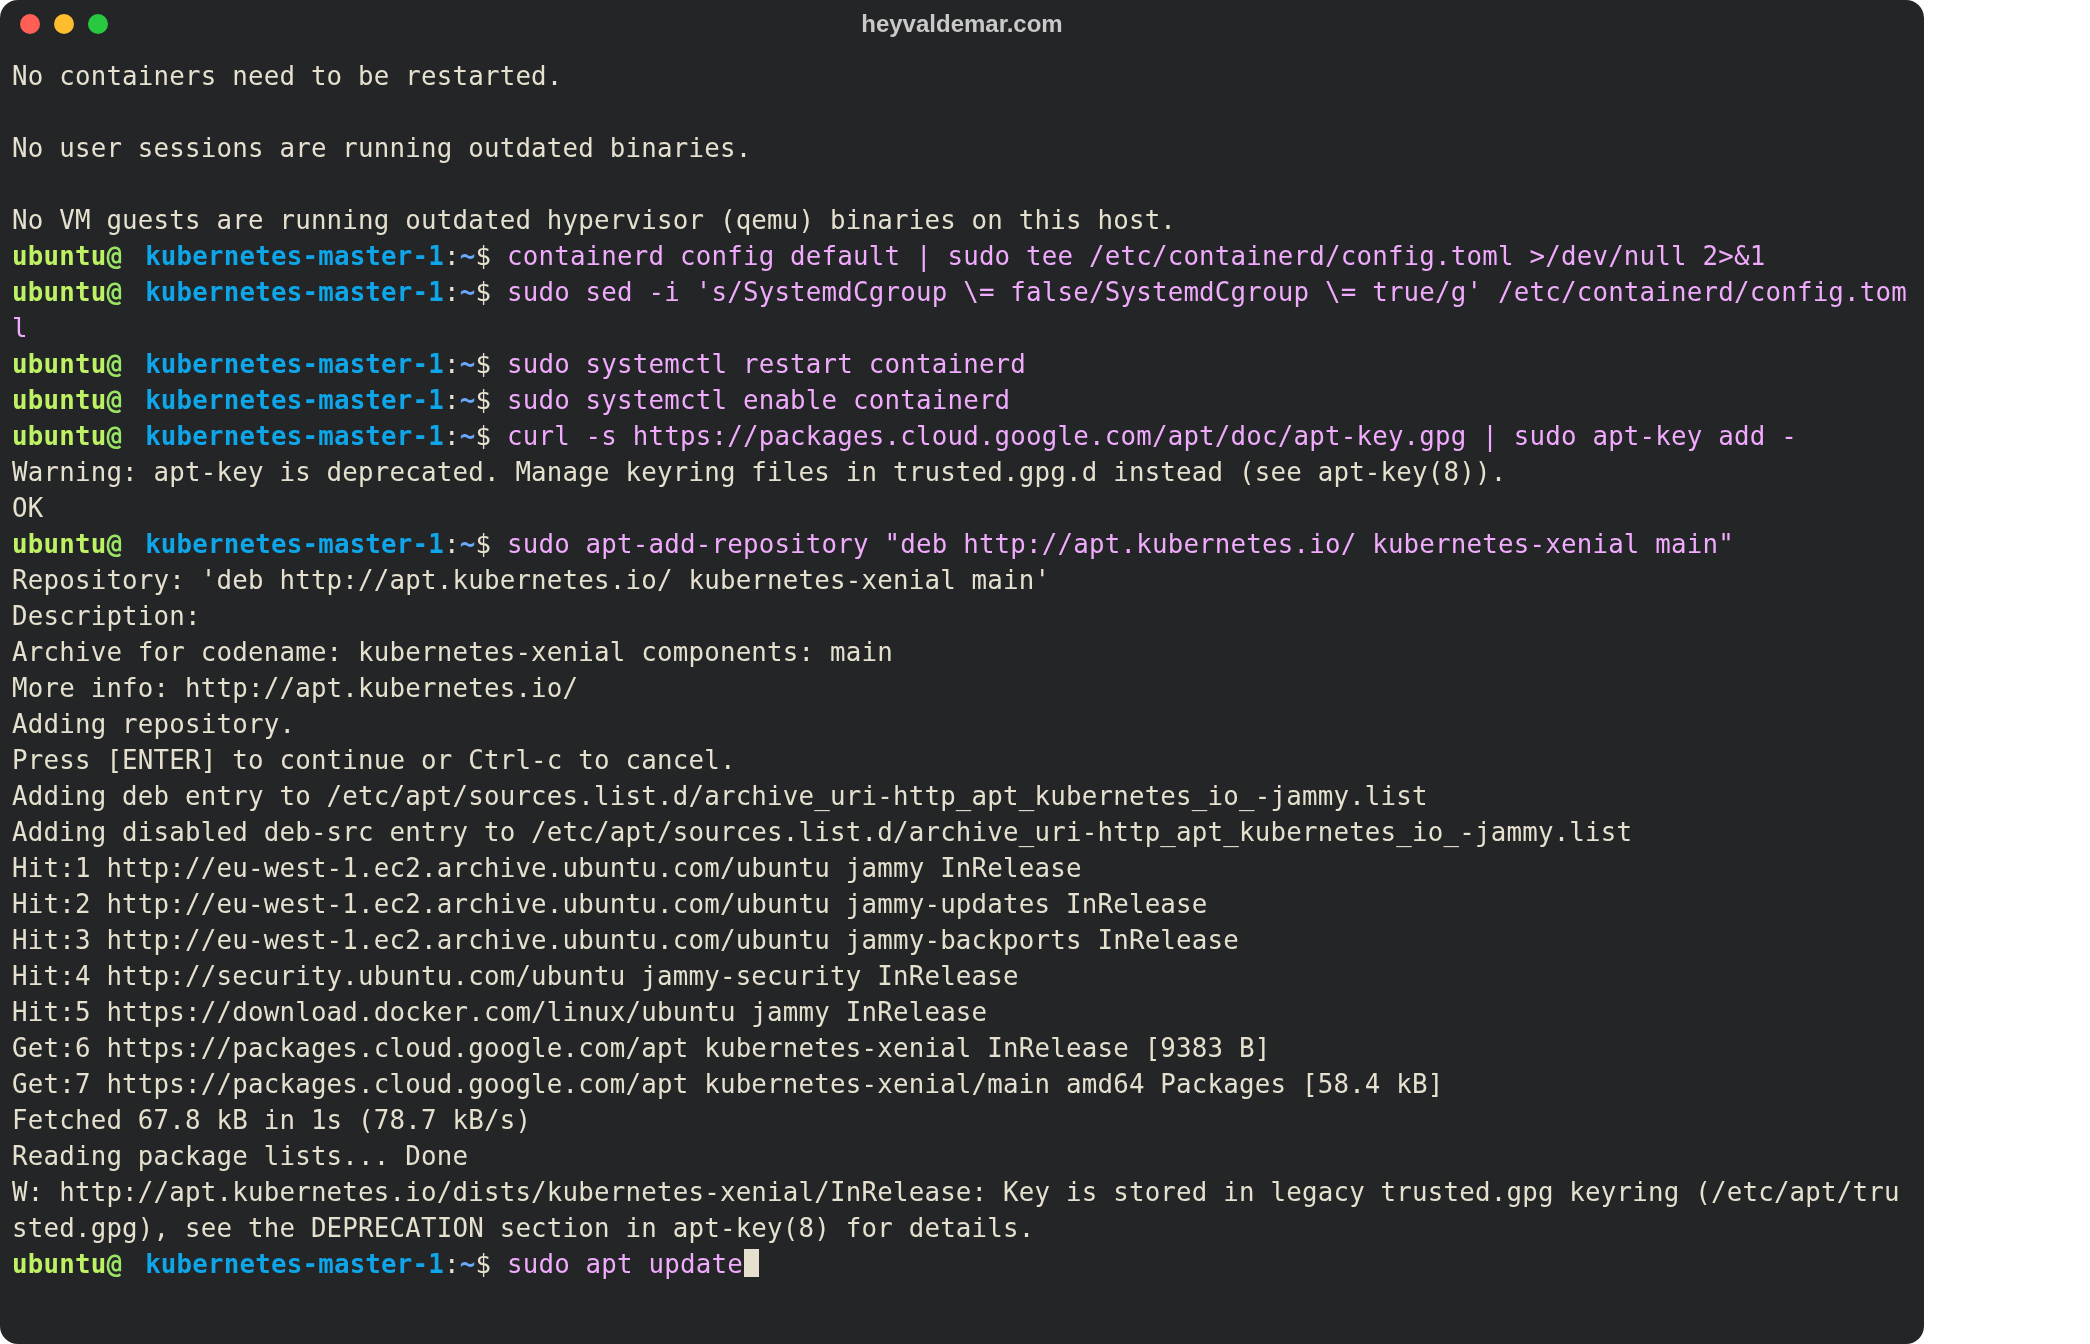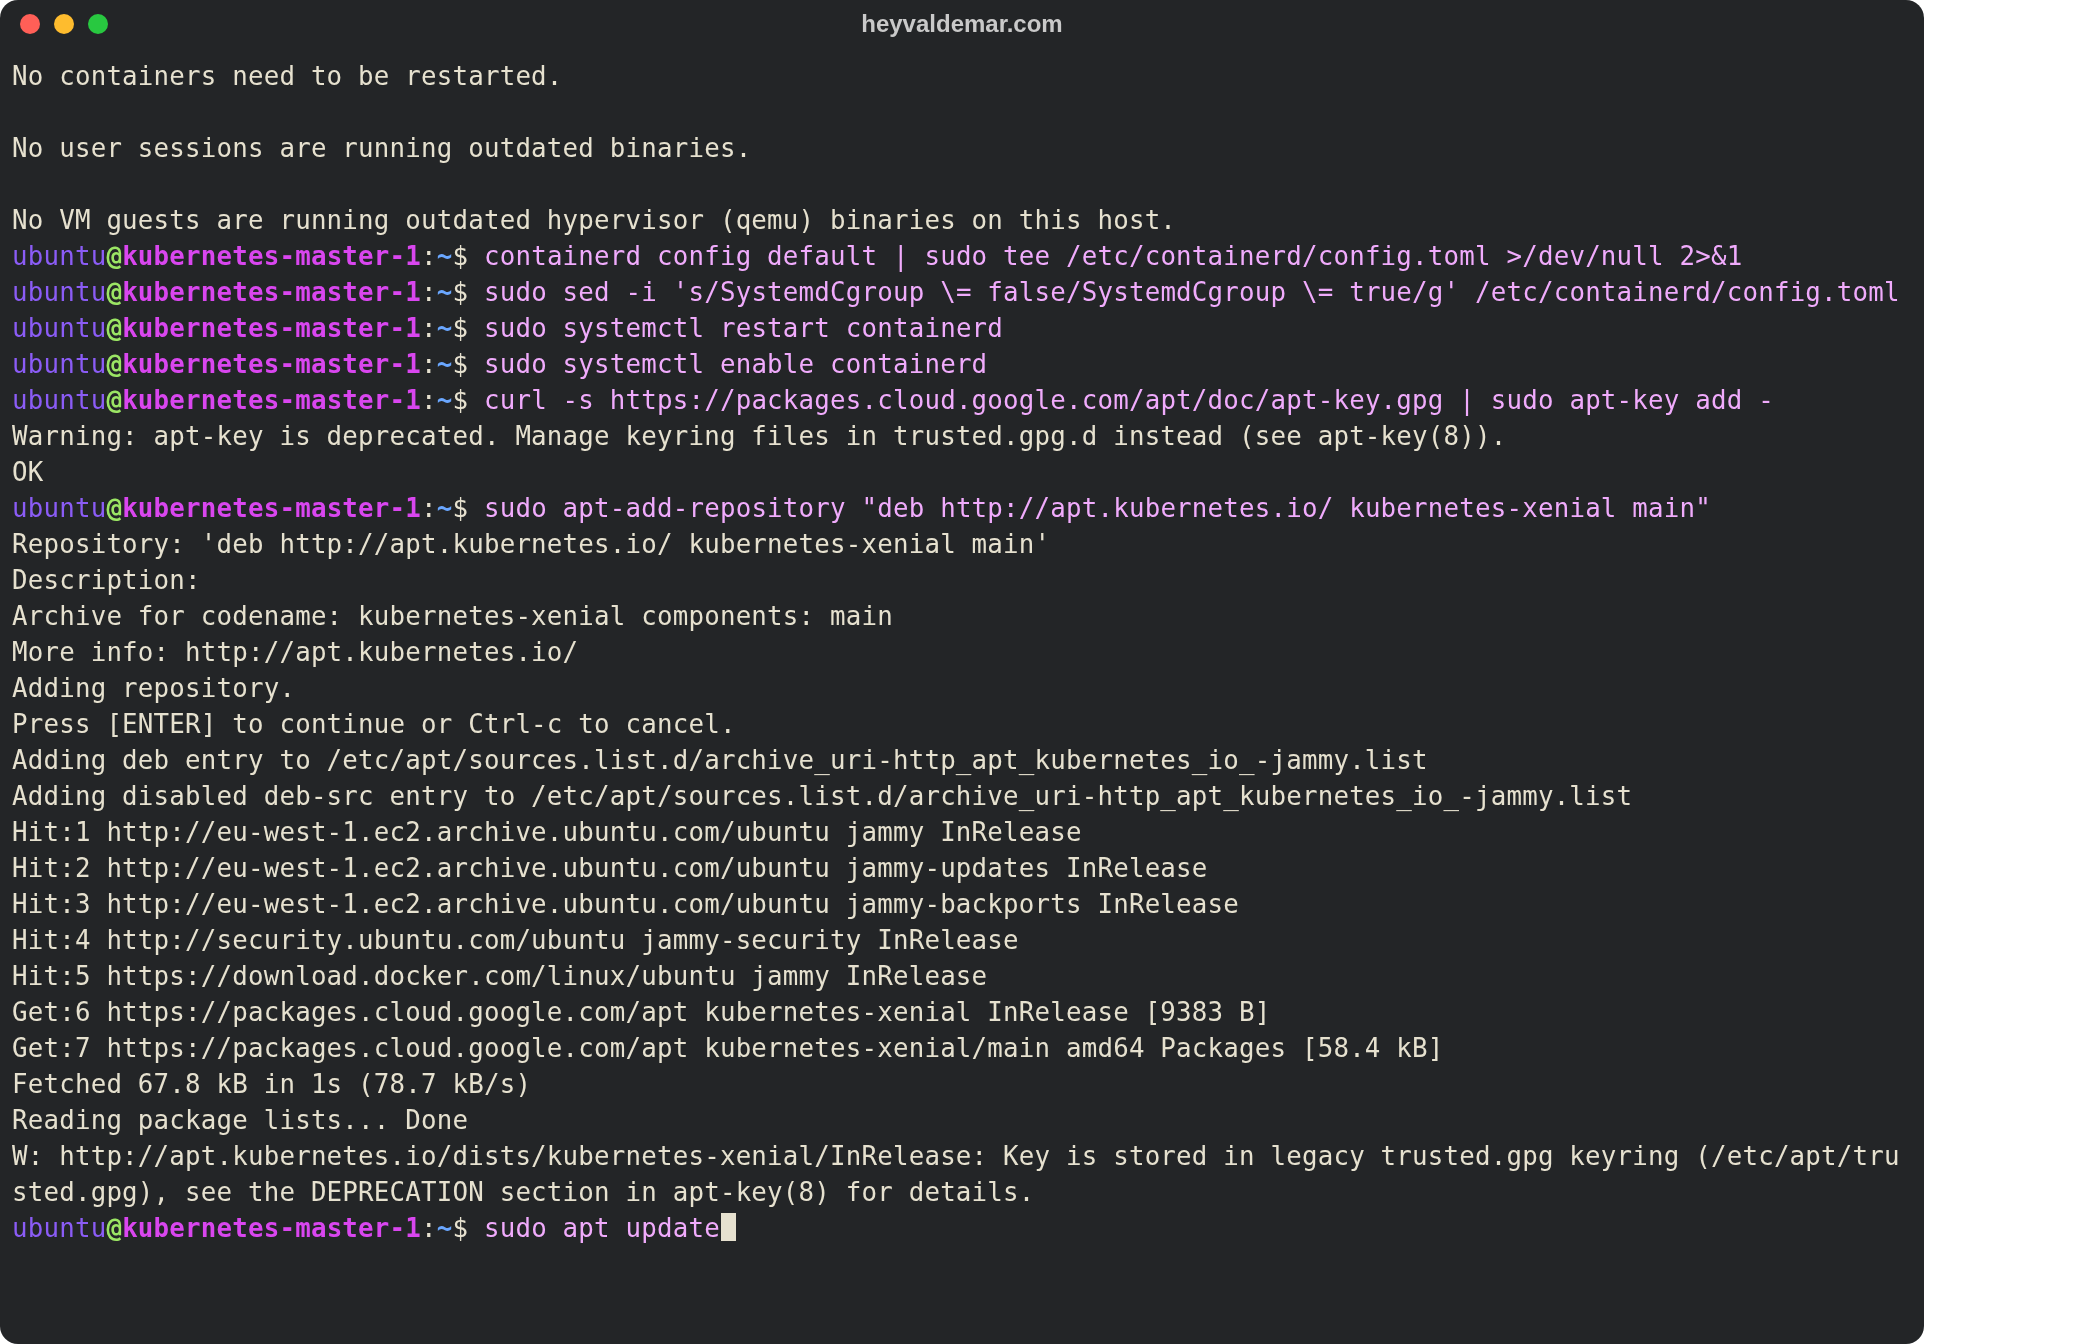--- a/index.html
+++ b/index.html
@@ -52,22 +52,22 @@
     padding: 10px 10px 10px 12px;
     font-size: 25.8px;
     line-height: 36px;
     letter-spacing: 0.2px;
     white-space: pre-wrap;
     word-break: break-all;
     color: #e6e1cf;
   }
   .line { display: block; }
   .out  { color: #e6e1cf; }
-  .user { color: #8b5cf6; font-weight: 400; }
-  .host { color: #d946ef; font-weight: 600; }
+  .user { color: #bef264; font-weight: 700; }
+  .host { color: #0ea5e9; font-weight: 600; padding-left: 23px; }
   .at   { color: #9be564; font-weight: 600; }
   .colon{ color: #e6e1cf; }
   .path { color: #6aa7ff; font-weight: 600; }
   .dollar { color: #e6e1cf; }
   .cmd  { color: #f0abfc; }
   .cursor {
     display: inline-block;
     width: 15px;
     height: 28px;
     background: #e6e1cf;

